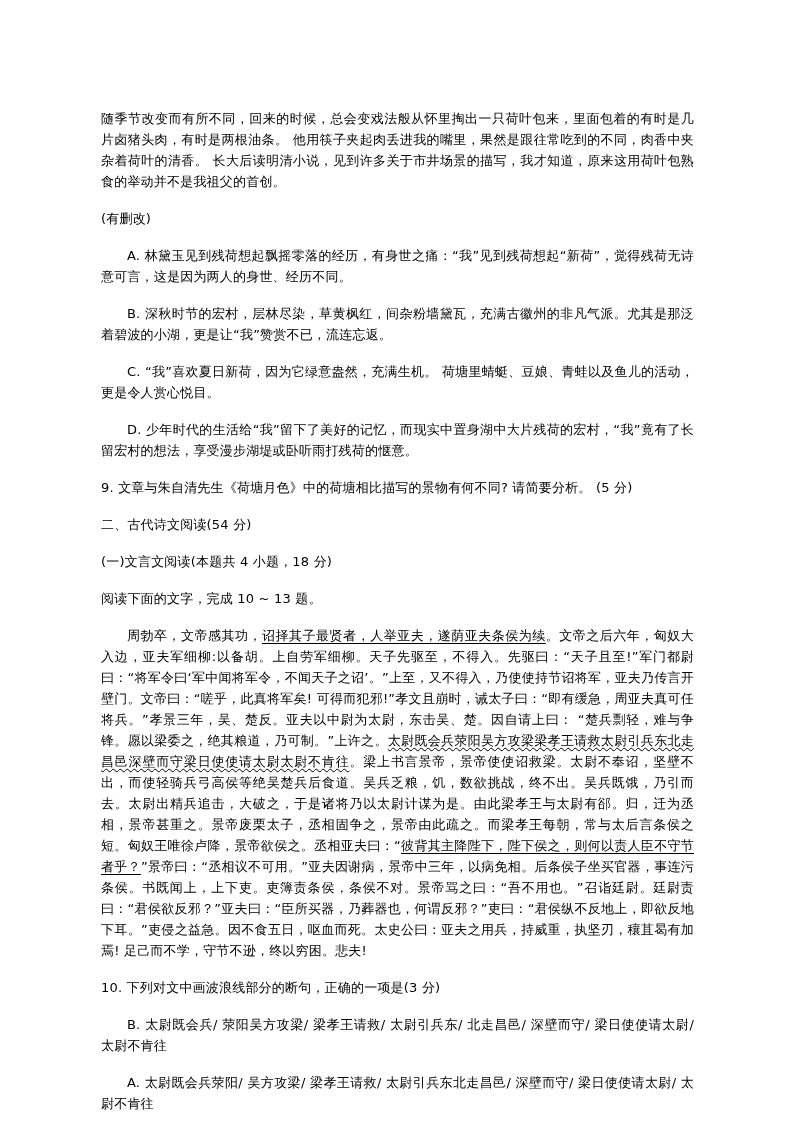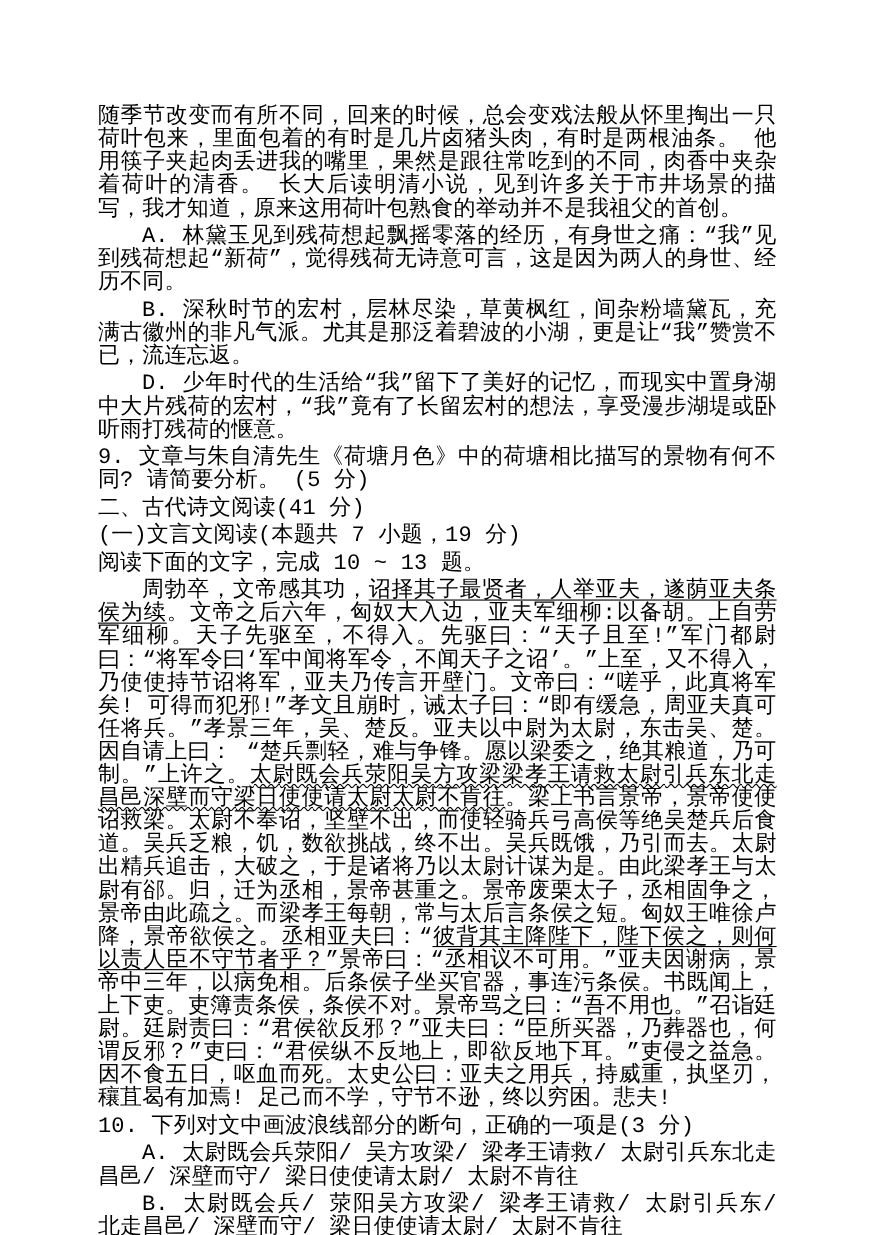--- a/index.html
+++ b/index.html
@@ -15,27 +15,26 @@
     overflow: hidden;
   }
   .page {
     box-sizing: border-box;
     width: 794px;
     height: 1123px;
     padding: 92px 84px 40px 85px;
     background: #ffffff;
   }
   .para {
-    margin: 4px;
-    font-size: 20px;
+    margin: 16px;
+    font-size: 13px;
     line-height: 21px;
     text-align: justify;
     word-break: break-all;
     letter-spacing: 0.2px;
-    font-family: Liberation Mono, monospace;
   }
   .para.indent {
     text-indent: 2em;
   }
   .u-solid {
     text-decoration: underline;
     text-decoration-thickness: 1px;
     text-underline-offset: 3px;
   }
   .u-wavy {
@@ -44,25 +43,27 @@
     text-decoration-thickness: 1px;
     text-underline-offset: 2px;
   }
 </style>
 </head>
 <body>
 
 <div class="page">
   <div id="doc-body">
       <p class="para"><span>随季节改变而有所不同，回来的时候，总会变戏法般从怀里掏出一只荷叶包来，里面包着的有时是几片卤猪头肉，有时是两根油条。 他用筷子夹起肉丢进我的嘴里，果然是跟往常吃到的不同，肉香中夹杂着荷叶的清香。 长大后读明清小说，见到许多关于市井场景的描写，我才知道，原来这用荷叶包熟食的举动并不是我祖父的首创。</span></p>
+      <p class="para"><span>(有删改)</span></p>
       <p class="para indent"><span>A. 林黛玉见到残荷想起飘摇零落的经历，有身世之痛：“我”见到残荷想起“新荷”，觉得残荷无诗意可言，这是因为两人的身世、经历不同。</span></p>
       <p class="para indent"><span>B. 深秋时节的宏村，层林尽染，草黄枫红，间杂粉墙黛瓦，充满古徽州的非凡气派。尤其是那泛着碧波的小湖，更是让“我”赞赏不已，流连忘返。</span></p>
+      <p class="para indent"><span>C. “我”喜欢夏日新荷，因为它绿意盎然，充满生机。 荷塘里蜻蜓、豆娘、青蛙以及鱼儿的活动，更是令人赏心悦目。</span></p>
       <p class="para indent"><span>D. 少年时代的生活给“我”留下了美好的记忆，而现实中置身湖中大片残荷的宏村，“我”竟有了长留宏村的想法，享受漫步湖堤或卧听雨打残荷的惬意。</span></p>
       <p class="para"><span>9. 文章与朱自清先生《荷塘月色》中的荷塘相比描写的景物有何不同? 请简要分析。 (5 分)</span></p>
-      <p class="para"><span>二、古代诗文阅读(41 分)</span></p>
-      <p class="para"><span>(一)文言文阅读(本题共 7 小题，19 分)</span></p>
+      <p class="para"><span>二、古代诗文阅读(54 分)</span></p>
+      <p class="para"><span>(一)文言文阅读(本题共 4 小题，18 分)</span></p>
       <p class="para"><span>阅读下面的文字，完成 10 ~ 13 题。</span></p>
       <p class="para indent"><span>周勃卒，文帝感其功，</span><span class="u-solid">诏择其子最贤者，人举亚夫，遂荫亚夫条侯为续</span><span>。文帝之后六年，匈奴大入边，亚夫军细柳:以备胡。上自劳军细柳。天子先驱至，不得入。先驱曰：“天子且至!”军门都尉曰：“将军令曰‘军中闻将军令，不闻天子之诏’。”上至，又不得入，乃使使持节诏将军，亚夫乃传言开壁门。文帝曰：“嗟乎，此真将军矣! 可得而犯邪!”孝文且崩时，诫太子曰：“即有缓急，周亚夫真可任将兵。”孝景三年，吴、楚反。亚夫以中尉为太尉，东击吴、楚。因自请上曰： “楚兵剽轻，难与争锋。愿以梁委之，绝其粮道，乃可制。”上许之。</span><span class="u-wavy">太尉既会兵荥阳吴方攻梁梁孝王请救太尉引兵东北走昌邑深壁而守梁日使使请太尉太尉不肯往</span><span>。梁上书言景帝，景帝使使诏救梁。太尉不奉诏，坚壁不出，而使轻骑兵弓高侯等绝吴楚兵后食道。吴兵乏粮，饥，数欲挑战，终不出。吴兵既饿，乃引而去。太尉出精兵追击，大破之，于是诸将乃以太尉计谋为是。由此梁孝王与太尉有郤。归，迁为丞相，景帝甚重之。景帝废栗太子，丞相固争之，景帝由此疏之。而梁孝王每朝，常与太后言条侯之短。匈奴王唯徐卢降，景帝欲侯之。丞相亚夫曰：“</span><span class="u-solid">彼背其主降陛下，陛下侯之，则何以责人臣不守节者乎？</span><span>”景帝曰：“丞相议不可用。”亚夫因谢病，景帝中三年，以病免相。后条侯子坐买官器，事连污条侯。书既闻上，上下吏。吏簿责条侯，条侯不对。景帝骂之曰：“吾不用也。”召诣廷尉。廷尉责曰：“君侯欲反邪？”亚夫曰：“臣所买器，乃葬器也，何谓反邪？”吏曰：“君侯纵不反地上，即欲反地下耳。”吏侵之益急。因不食五日，呕血而死。太史公曰：亚夫之用兵，持威重，执坚刃，穰苴曷有加焉! 足己而不学，守节不逊，终以穷困。悲夫!</span></p>
       <p class="para"><span>10. 下列对文中画波浪线部分的断句，正确的一项是(3 分)</span></p>
+      <p class="para indent"><span>B. 太尉既会兵/ 荥阳吴方攻梁/ 梁孝王请救/ 太尉引兵东/ 北走昌邑/ 深壁而守/ 梁日使使请太尉/ 太尉不肯往</span></p>
       <p class="para indent"><span>A. 太尉既会兵荥阳/ 吴方攻梁/ 梁孝王请救/ 太尉引兵东北走昌邑/ 深壁而守/ 梁日使使请太尉/ 太尉不肯往</span></p>
-      <p class="para indent"><span>B. 太尉既会兵/ 荥阳吴方攻梁/ 梁孝王请救/ 太尉引兵东/ 北走昌邑/ 深壁而守/ 梁日使使请太尉/ 太尉不肯往</span></p>
     </div>
 </div>
 
 </body></html>

